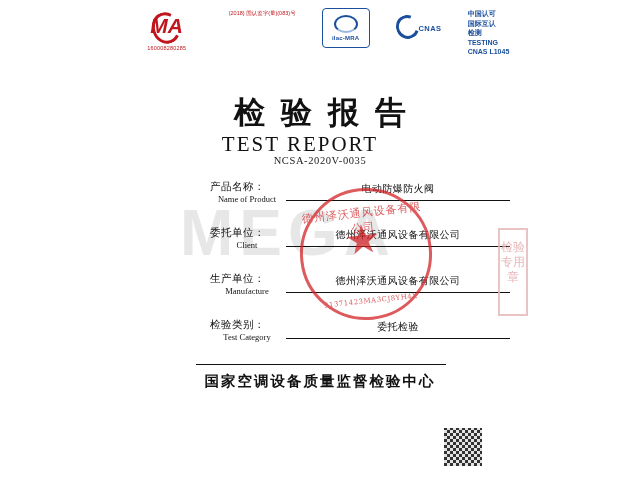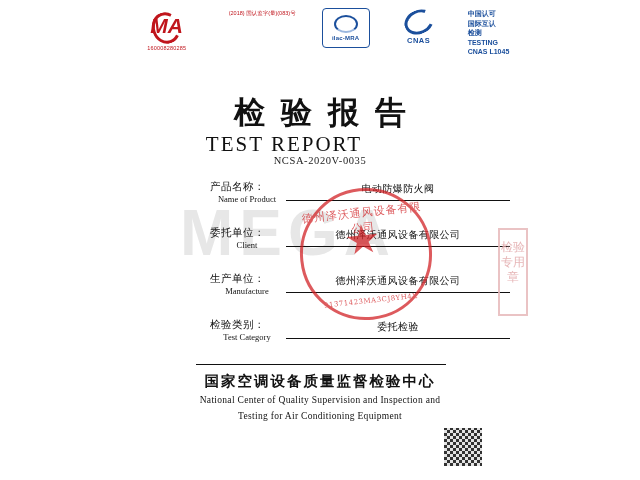--- a/index.html
+++ b/index.html
@@ -131,21 +131,21 @@
     color: #1b4f9c;
     font-weight: bold;
     letter-spacing: 0.2px;
   }
 
   
   .cnas {
     width: 46px;
     height: 38px;
     display: flex;
-    flex-direction: column;
+    flex-direction: row;
     align-items: center;
     justify-content: center;
   }
   .cnas .swoosh {
     width: 24px;
     height: 18px;
     border: 3px solid #1b4f9c;
     border-radius: 50%;
     border-right-color: transparent;
     border-top-color: #1b4f9c;
@@ -181,21 +181,21 @@
     font-family: "DejaVu Serif", serif;
     font-size: 31px;
     font-weight: bold;
     letter-spacing: 16px;
     text-indent: 16px;
     color: #111111;
   }
   .title-en {
     position: absolute;
     top: 132px;
-    left: 0;
+    left: 16px;
     width: 568px;
     text-align: center;
     font-family: "Liberation Serif", serif;
     font-size: 21px;
     letter-spacing: 2px;
     color: #111111;
   }
   .report-no {
     position: absolute;
     top: 155px;
@@ -473,20 +473,16 @@
   <div class="seal">
     <div class="seal-arc-top">德州泽沃通风设备有限公司</div>
     <div class="star"></div>
     <div class="seal-arc-bottom">91371423MA3CJ8YH4X</div>
   </div>
 
   <div class="side-seal">检验专用章</div>
 
   <div class="footer-rule"></div>
   <div class="footer-cn">国家空调设备质量监督检验中心</div>
-  <div class="footer-en">
-    <div>National Center of Quality Supervision and Inspection and</div>
-    <div>Testing for Air Conditioning Equipment</div>
-  </div>
 
   <div class="qr"></div>
 
 </div>
 
 </body></html>

